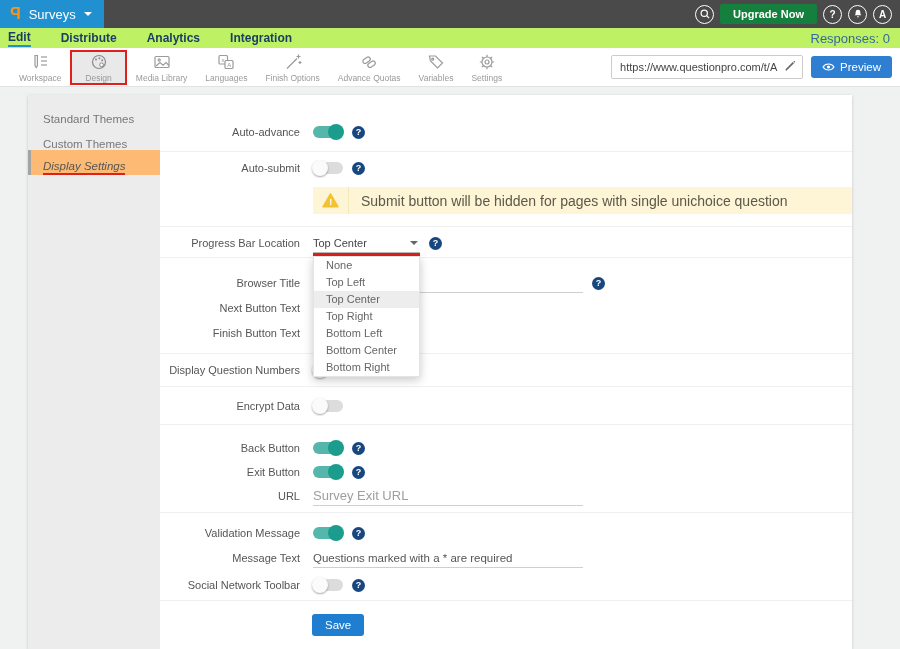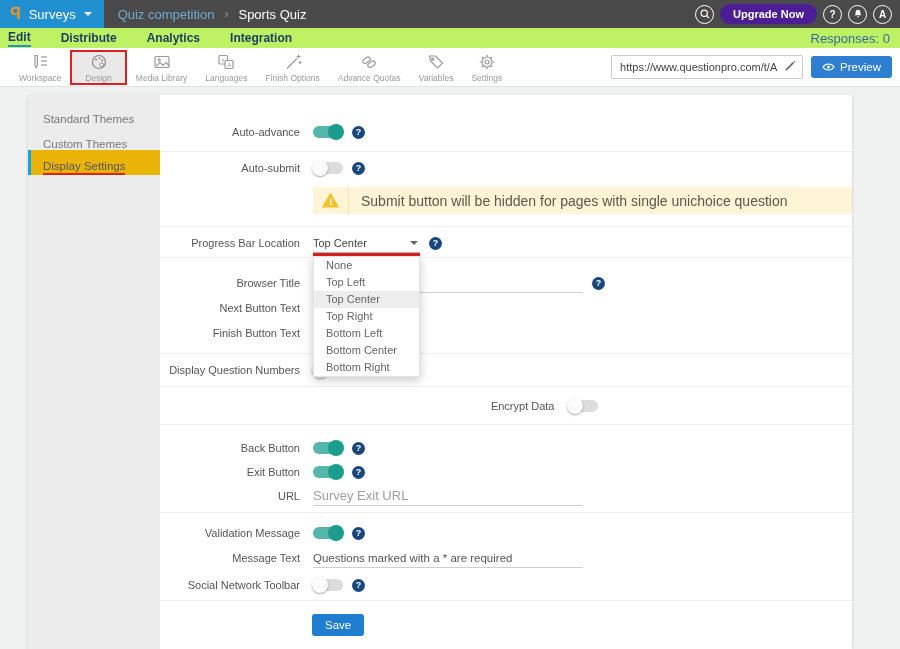--- a/index.html
+++ b/index.html
@@ -10,21 +10,21 @@
   .logo-block { height:28px; background:#2190d0; display:flex; align-items:center; padding:0 12px 0 10px; gap:8px; }
   .logo-p { color:#f7941e; font-weight:800; font-size:16px; line-height:1; transform:scaleX(-1); }
   .surveys-label { color:#fff; font-size:13px; }
   .caret-down { width:0; height:0; border-left:4px solid transparent; border-right:4px solid transparent; border-top:4px solid #fff; }
   .breadcrumb { display:flex; align-items:center; gap:10px; margin-left:14px; font-size:13px; }
   .bc-parent { color:#73a9d4; }
   .bc-sep { color:#9a9a9a; font-size:12px; }
   .bc-current { color:#fff; }
   .topbar-right { position:absolute; right:8px; top:0; height:28px; display:flex; align-items:center; gap:6px; }
   .circle-btn { width:19px; height:19px; border:1.5px solid #fff; border-radius:50%; display:flex; align-items:center; justify-content:center; color:#fff; font-size:10px; font-weight:bold; }
-  .upgrade-btn { background:#4c1d95; color:#fff; font-size:11px; font-weight:bold; padding:4px 13px; border-radius:10px; border:none; }
+  .upgrade-btn { background:#15803d; color:#fff; font-size:11px; font-weight:bold; padding:4px 13px; border-radius:2px; border:none; }
 
   
   .navrow { height:20px; background:#bef264; display:flex; align-items:center; padding:0 8px; position:relative; }
   .nav-item { font-size:12px; font-weight:bold; color:#1b3f63; margin-right:30px; padding:1px 0; }
   .nav-item.active { border-bottom:2px solid #2190d0; }
   .responses { position:absolute; right:10px; font-size:13px; color:#336b9b; }
 
   
   .toolbar { height:39px; background:#fff; border-bottom:1px solid #e2e2e2; display:flex; align-items:center; padding:0 8px 0 10px; position:relative; }
   .tool-item { display:flex; flex-direction:column; align-items:center; justify-content:center; gap:1px; padding:1px 9px; }
@@ -33,21 +33,21 @@
   .tool-icon svg { display:block; }
   .toolbar-right { position:absolute; right:8px; display:flex; align-items:center; gap:8px; }
   .url-box { display:flex; align-items:center; border:1px solid #ccc; border-radius:2px; background:#fff; height:24px; padding:0 6px 0 8px; gap:6px; }
   .url-box input { border:none; outline:none; font-size:11px; color:#444; width:158px; font-family:"Liberation Sans",sans-serif; background:transparent; }
   .preview-btn { display:flex; align-items:center; gap:5px; background:#2e7fd2; color:#fff; font-size:11.5px; border:none; border-radius:3px; padding:5px 11px; }
 
   
   .card { margin:8px 48px 0 28px; height:554px; display:flex; background:#fff; box-shadow:0 1px 3px rgba(0,0,0,0.18); }
   .sidebar { width:132px; background:#ececec; flex-shrink:0; padding-top:5px; }
   .side-item { height:25px; display:flex; align-items:flex-end; padding-left:12px; font-size:11.5px; color:#777; border-left:3px solid transparent; }
-  .side-item.active { background:#eab308; border-left:3px solid #0ea5e9; color:#555; }
+  .side-item.active { background:#fdba74; border-left:3px solid #a3a3a3; color:#555;font-style:italic; }
   .side-item.active .side-label { border-bottom:2px solid #e0201c; padding-bottom:1px; }
 
   .main { flex:1; background:#fff; padding-top:25px; position:relative; overflow:hidden; }
   .row { display:flex; align-items:center; height:24px; }
   .row-label { width:140px; text-align:right; font-size:11px; color:#555; flex-shrink:0; }
   .ctrl { margin-left:13px; display:flex; align-items:center; }
   .sep { border-top:1px solid #f0f0f0; height:0; }
 
   
   .toggle { position:relative; width:30px; height:12px; border-radius:6px; display:inline-block; }
@@ -81,25 +81,20 @@
   .save-btn { margin-left:120px; background:#1f7ed0; color:#fff; border:none; border-radius:3px; font-size:11.5px; padding:5px 13px; }
 </style>
 </head>
 <body>
 
 <div class="topbar">
   <div class="logo-block">
     <span class="logo-p">P</span>
     <span class="surveys-label">Surveys</span>
     <span class="caret-down"></span>
-  </div>
-  <div class="breadcrumb">
-    <span class="bc-parent">Quiz competition</span>
-    <span class="bc-sep">›</span>
-    <span class="bc-current">Sports Quiz</span>
   </div>
   <div class="topbar-right">
     <span class="circle-btn">
       <svg width="12" height="12" viewBox="0 0 16 16">
           <circle cx="7" cy="7" r="4.2" fill="none" stroke="#fff" stroke-width="1.6"></circle>
           <line x1="10.2" y1="10.2" x2="13.5" y2="13.5" stroke="#fff" stroke-width="1.6"></line>
         </svg>
     </span>
     <button class="upgrade-btn">Upgrade Now</button>
     <span class="circle-btn">?</span>
@@ -326,21 +321,21 @@
     <div class="sep" style="margin-top:8px;"></div>
 
     <div class="row" style="margin-top:4px;">
       <span class="row-label">Display Question Numbers</span>
       <span class="ctrl">
         <span class="toggle off"></span>
       </span>
     </div>
     <div class="sep" style="margin-top:4px;"></div>
 
-    <div class="row" style="margin-top:7px;justify-content:center;">
+    <div class="row" style="margin-top:7px;">
       <span class="row-label">Encrypt Data</span>
       <span class="ctrl">
         <span class="toggle off"></span>
       </span>
     </div>
     <div class="sep" style="margin-top:6px;"></div>
 
     <div class="row" style="margin-top:11px;">
       <span class="row-label">Back Button</span>
       <span class="ctrl">

